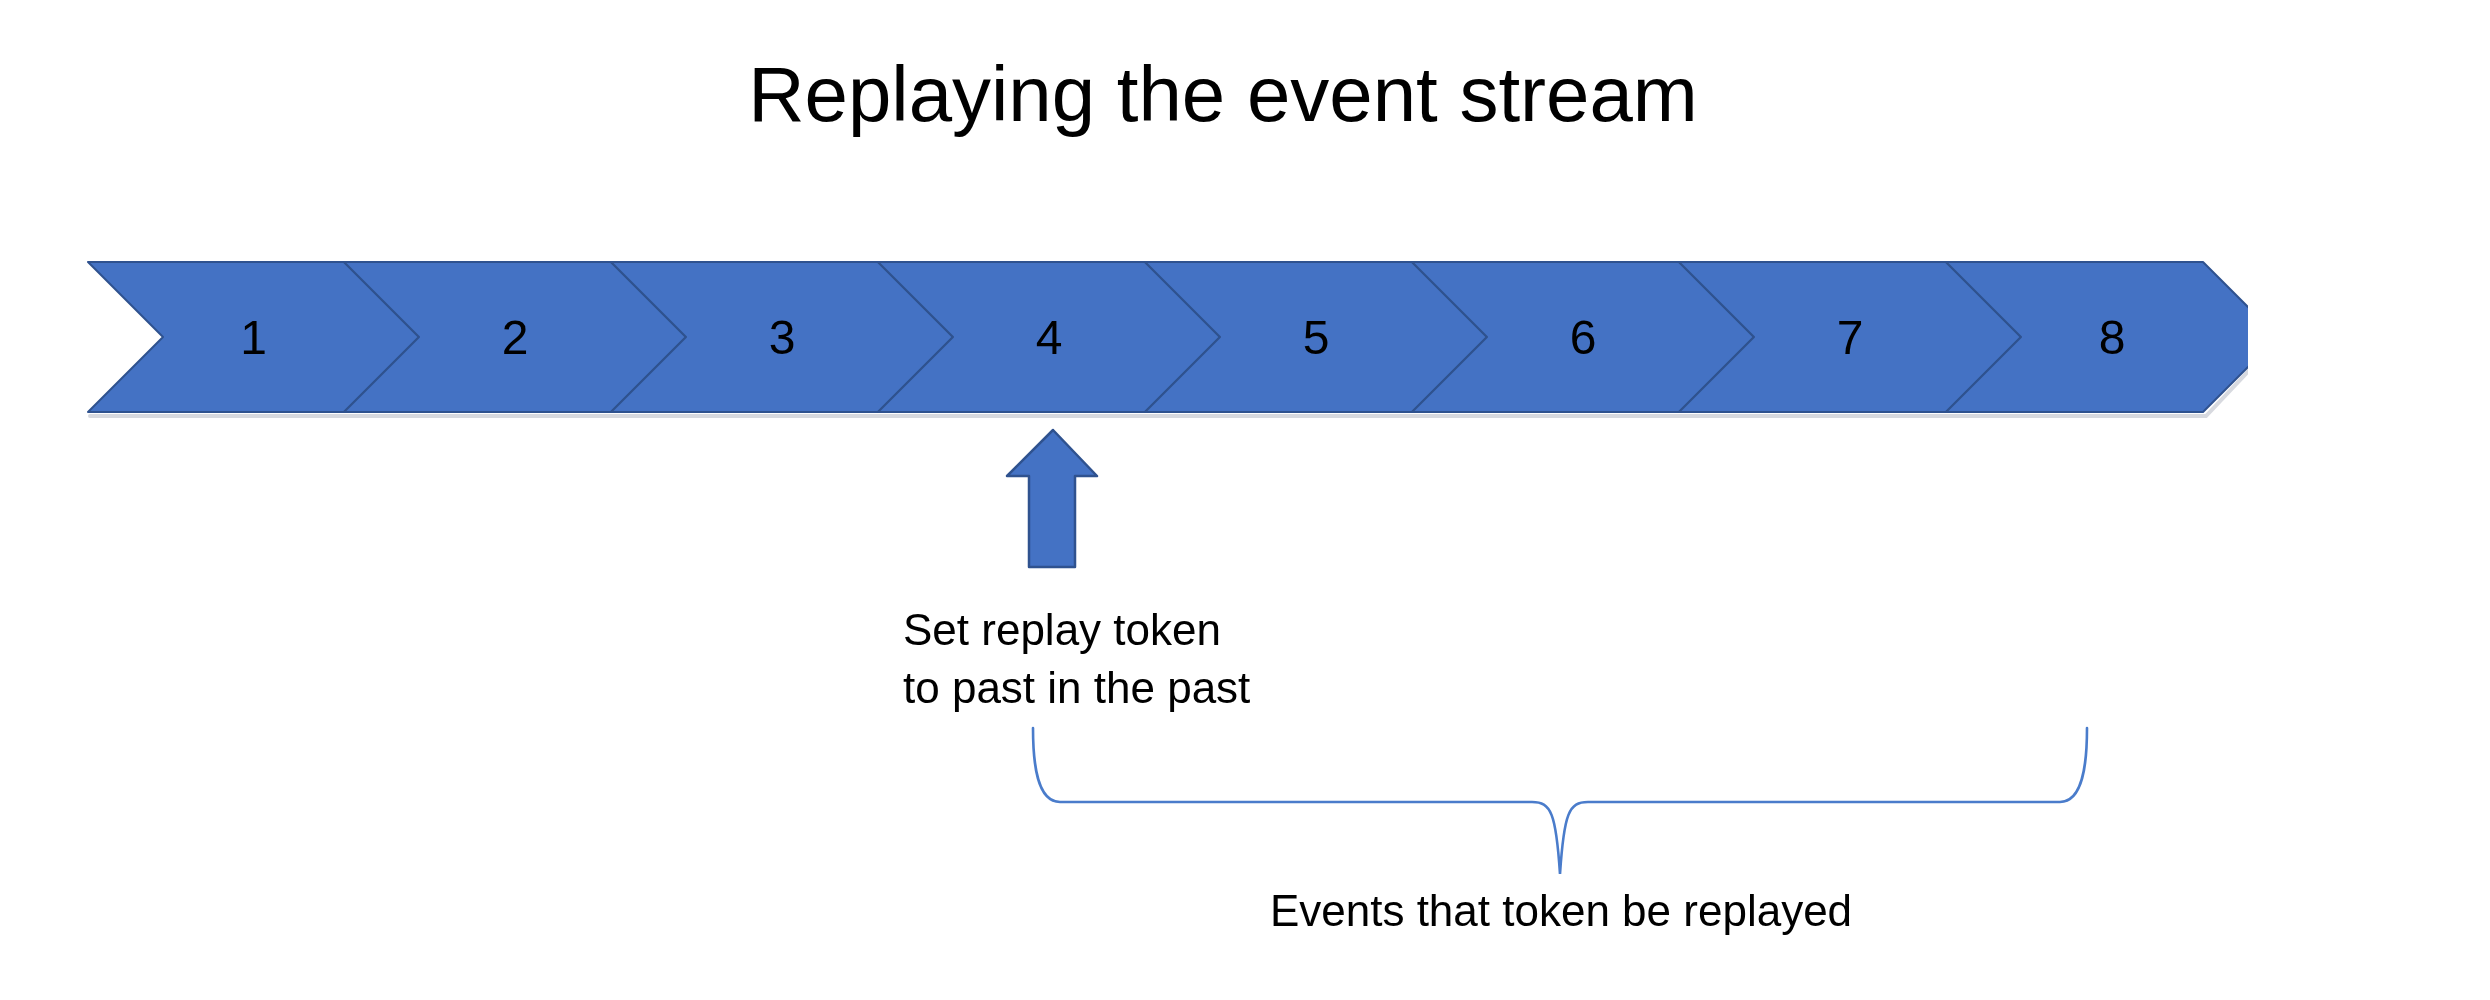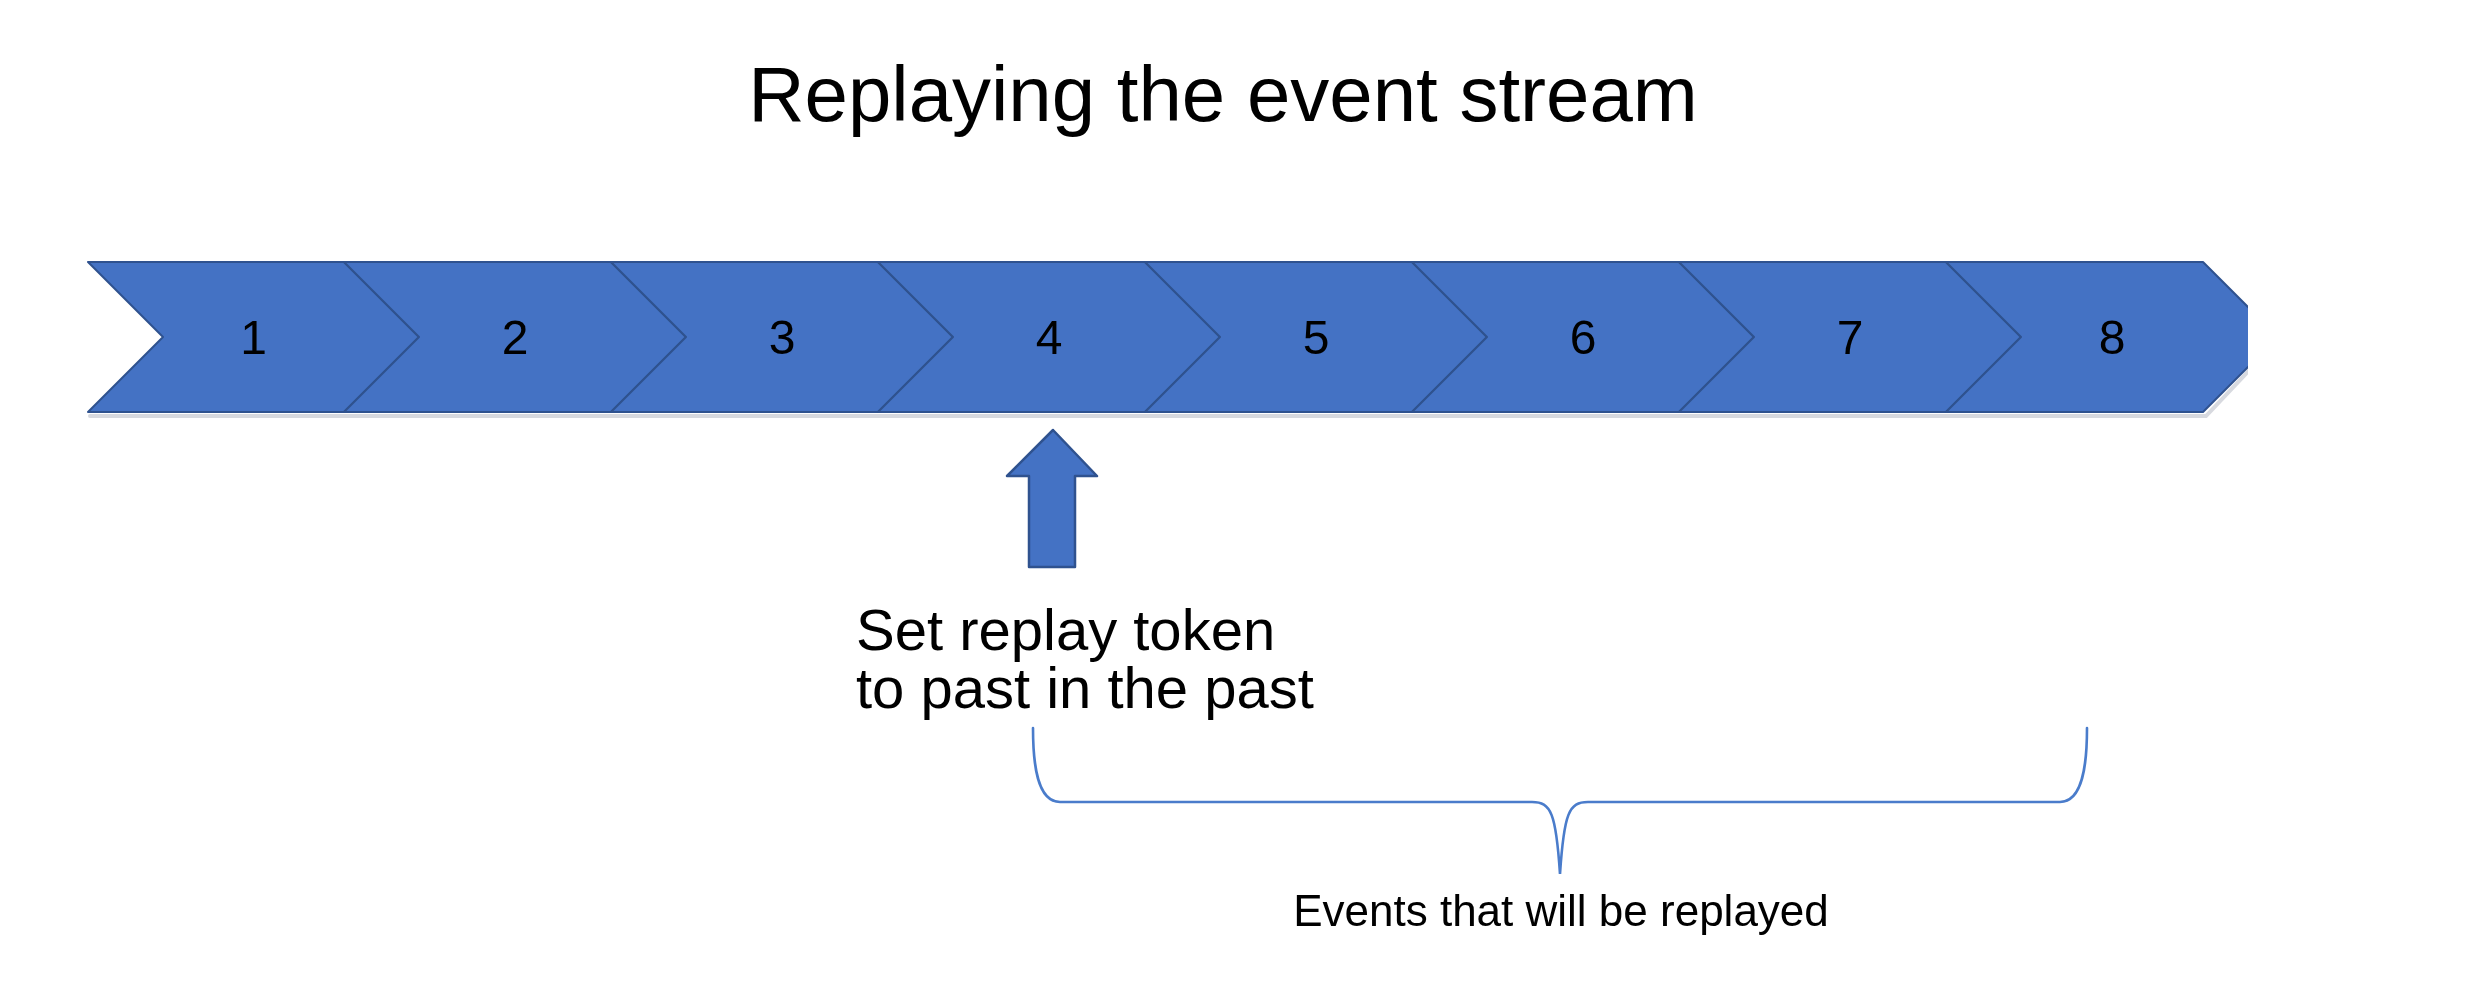--- a/index.html
+++ b/index.html
@@ -29,23 +29,23 @@
     width: 2446px; 
     text-align: center;
     font-size: 78px;
     line-height: 1.15;
     color: #000000;
     letter-spacing: 0px;
     white-space: nowrap;
   }
   .replay-label {
     position: absolute;
-    left: 856px;
+    left: 903px;
     top: 601px;
-    font-size: 58px;
+    font-size: 44px;
     line-height: 58px;
     color: #000000;
     white-space: nowrap;
   }
   .events-label {
     position: absolute;
     left: 1061px;
     top: 884px;
     width: 1000px;
     text-align: center;
@@ -98,15 +98,15 @@
              C 1564,813 1569,802 1588,802
              L 2060,802
              C 2083,802 2087,764 2087,728" fill="none" stroke-width="2.6" stroke-linecap="round" stroke="#4A7CCB"></path>
   </svg>
 
   <div class="replay-label" style="color: rgb(0, 0, 0);">
     <div>Set replay token</div>
     <div>to past in the past</div>
   </div>
 
-  <div class="events-label" style="color: rgb(0, 0, 0);">Events that will be replayed</div>
+  <div class="events-label" style="color: rgb(0, 0, 0);">Events that token be replayed</div>
 
 </div>
 
 </body></html>

